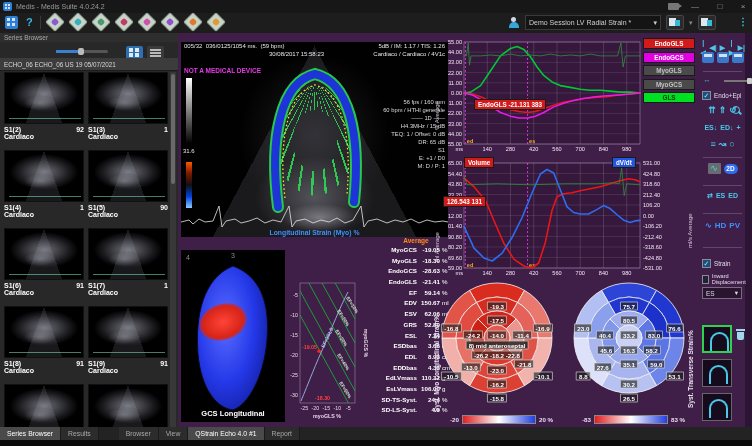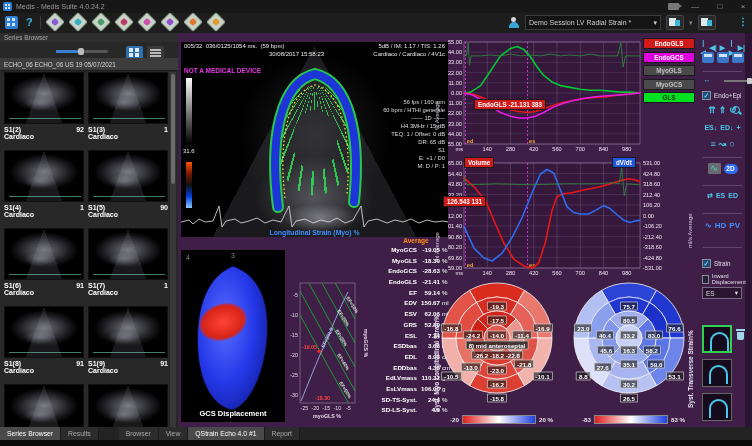--- a/index.html
+++ b/index.html
@@ -515,21 +515,21 @@
           <stop offset="0%" stop-color="#ff4438"></stop>
             <stop offset="70%" stop-color="#d82418"></stop>
             <stop offset="100%" stop-color="rgba(216,36,24,0)"></stop>
         </radialGradient>
       </defs>
       <path d="M52,16 C22,28 14,66 17,104 C20,138 35,158 52,160 C68,154 83,126 86,90 C89,52 79,26 52,16 Z" fill="url(#gb)" stroke="#0a0a2a" stroke-width="1"></path>
       <ellipse cx="42" cy="72" rx="24" ry="18" fill="url(#gr)" transform="rotate(-18 42 72)"></ellipse>
     </svg>
     <span class="corner" style="left:5px;top:4px">4</span>
     <span class="corner" style="left:50px;top:2px">3</span>
-    <div class="cap">GCS Displacement</div>
+    <div class="cap">GCS Longitudinal</div>
   </div>
 
   <svg class="ab" style="left:288px;top:278px" width="96" height="142">
     <rect x="12" y="5" width="55" height="120" fill="none" stroke="#9a86a6" stroke-width="0.6"></rect>
     <g stroke="#19a832" stroke-width="0.9" fill="none">
       <line x1="47.2" y1="5" x2="67" y2="41"></line>
         <line x1="34" y1="5" x2="67" y2="65"></line>
       <line x1="20.8" y1="5" x2="67" y2="89"></line>
         <line x1="12" y1="13" x2="67" y2="113"></line>
       <line x1="12" y1="37" x2="60.4" y2="125"></line>

